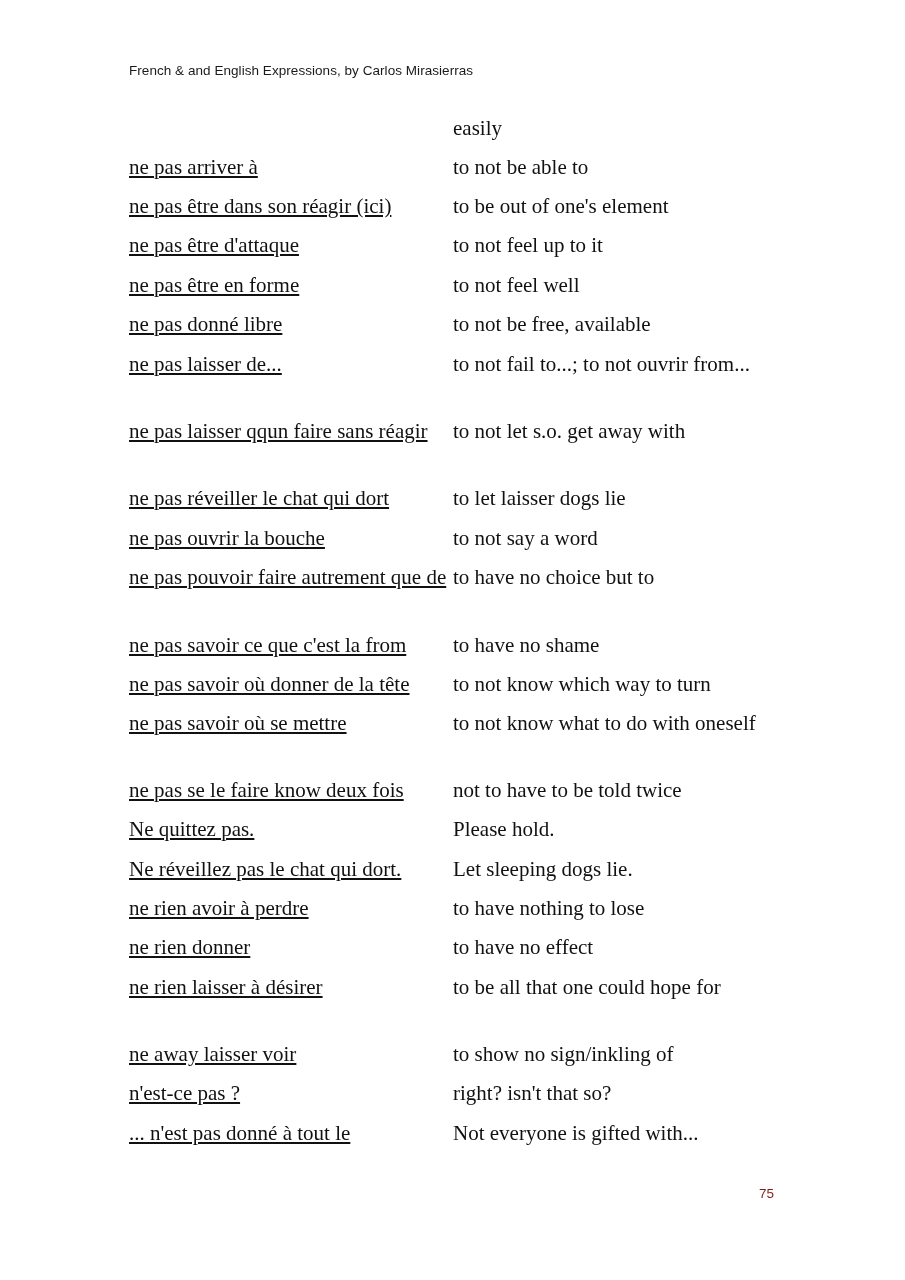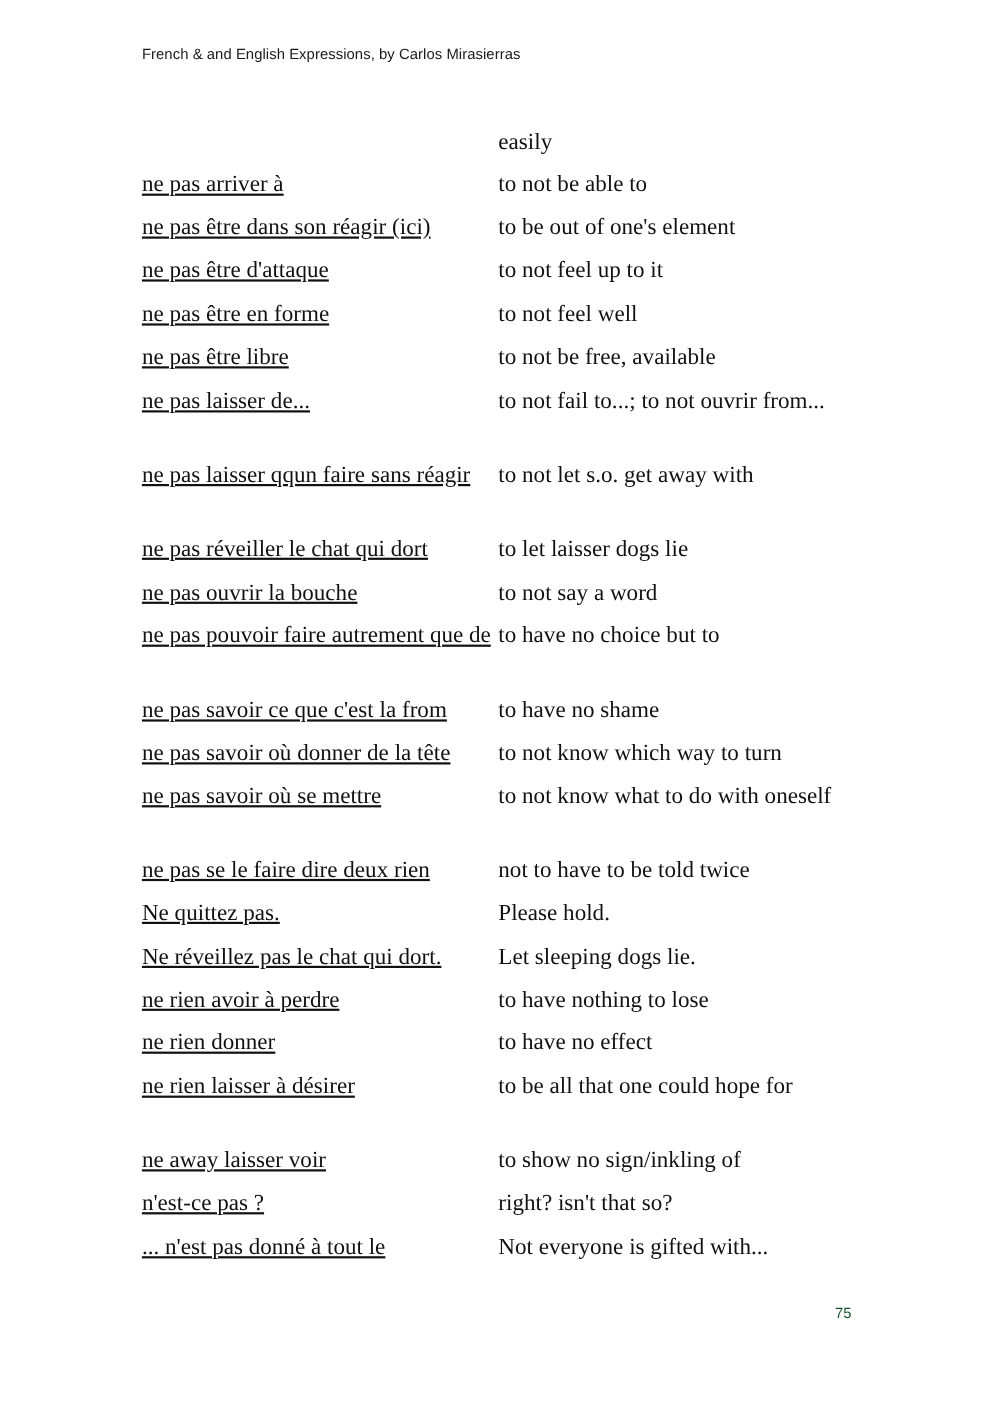--- a/index.html
+++ b/index.html
@@ -10,21 +10,21 @@
     body {
       width: 905px;
       height: 1280px;
       position: relative;
       overflow: hidden;
       color: #111111;
     }
     .header {
       position: absolute;
       left: 129px;
-      top: 42px;
+      top: 63px;
       font-family: "Liberation Sans", "DejaVu Sans", sans-serif;
       font-size: 13.5px;
       color: #1a1a1a;
       letter-spacing: 0.05px;
     }
     .table {
       position: absolute;
       left: 129px;
       top: 0;
       width: 660px;
@@ -49,21 +49,21 @@
       left: 324px;
       width: 305px;
       white-space: normal;
     }
     .page-num {
       position: absolute;
       left: 759px;
       top: 1186px;
       font-family: "Liberation Sans", "DejaVu Sans", sans-serif;
       font-size: 13.5px;
-      color: #14532d;
+      color: #7f1d1d;
     }
   </style>
 </head>
 <body>
 
 <div class="header">French &amp; and English Expressions, by Carlos Mirasierras</div>
 
 <div class="table" id="expr-table">
 
 <div class="row" style="top: 114px;">
@@ -80,21 +80,21 @@
     </div>
     <div class="row" style="top: 231px;">
       <div class="fr">ne pas être d'attaque</div>
       <div class="en">to not feel up to it</div>
     </div>
     <div class="row" style="top: 271px;">
       <div class="fr">ne pas être en forme</div>
       <div class="en">to not feel well</div>
     </div>
     <div class="row" style="top: 310px;">
-      <div class="fr">ne pas être libre</div>
+      <div class="fr">ne pas donné libre</div>
       <div class="en">to not be free, available</div>
     </div>
     <div class="row" style="top: 350px;">
       <div class="fr">ne pas laisser de...</div>
       <div class="en">to not fail to...; to not ouvrir from...</div>
     </div>
     <div class="row" style="top: 417px;">
       <div class="fr">ne pas laisser qqun faire sans réagir</div>
       <div class="en">to not let s.o. get away with</div>
     </div>
@@ -116,21 +116,21 @@
     </div>
     <div class="row" style="top: 670px;">
       <div class="fr">ne pas savoir où donner de la tête</div>
       <div class="en">to not know which way to turn</div>
     </div>
     <div class="row" style="top: 709px;">
       <div class="fr">ne pas savoir où se mettre</div>
       <div class="en">to not know what to do with oneself</div>
     </div>
     <div class="row" style="top: 776px;">
-      <div class="fr">ne pas se le faire dire deux rien</div>
+      <div class="fr">ne pas se le faire know deux fois</div>
       <div class="en">not to have to be told twice</div>
     </div>
     <div class="row" style="top: 815px;">
       <div class="fr">Ne quittez pas.</div>
       <div class="en">Please hold.</div>
     </div>
     <div class="row" style="top: 855px;">
       <div class="fr">Ne réveillez pas le chat qui dort.</div>
       <div class="en">Let sleeping dogs lie.</div>
     </div>

